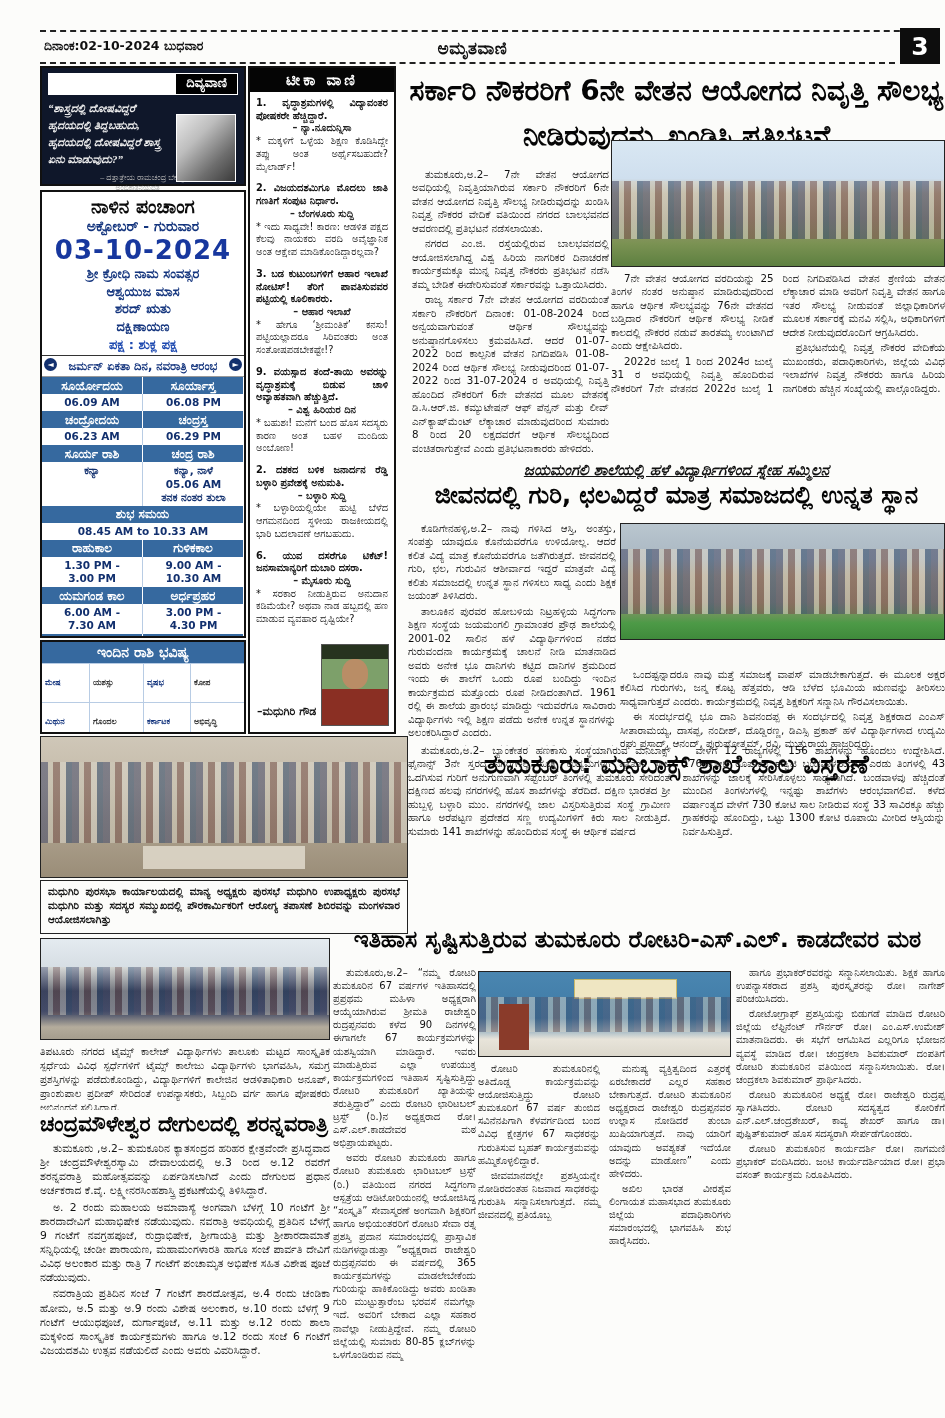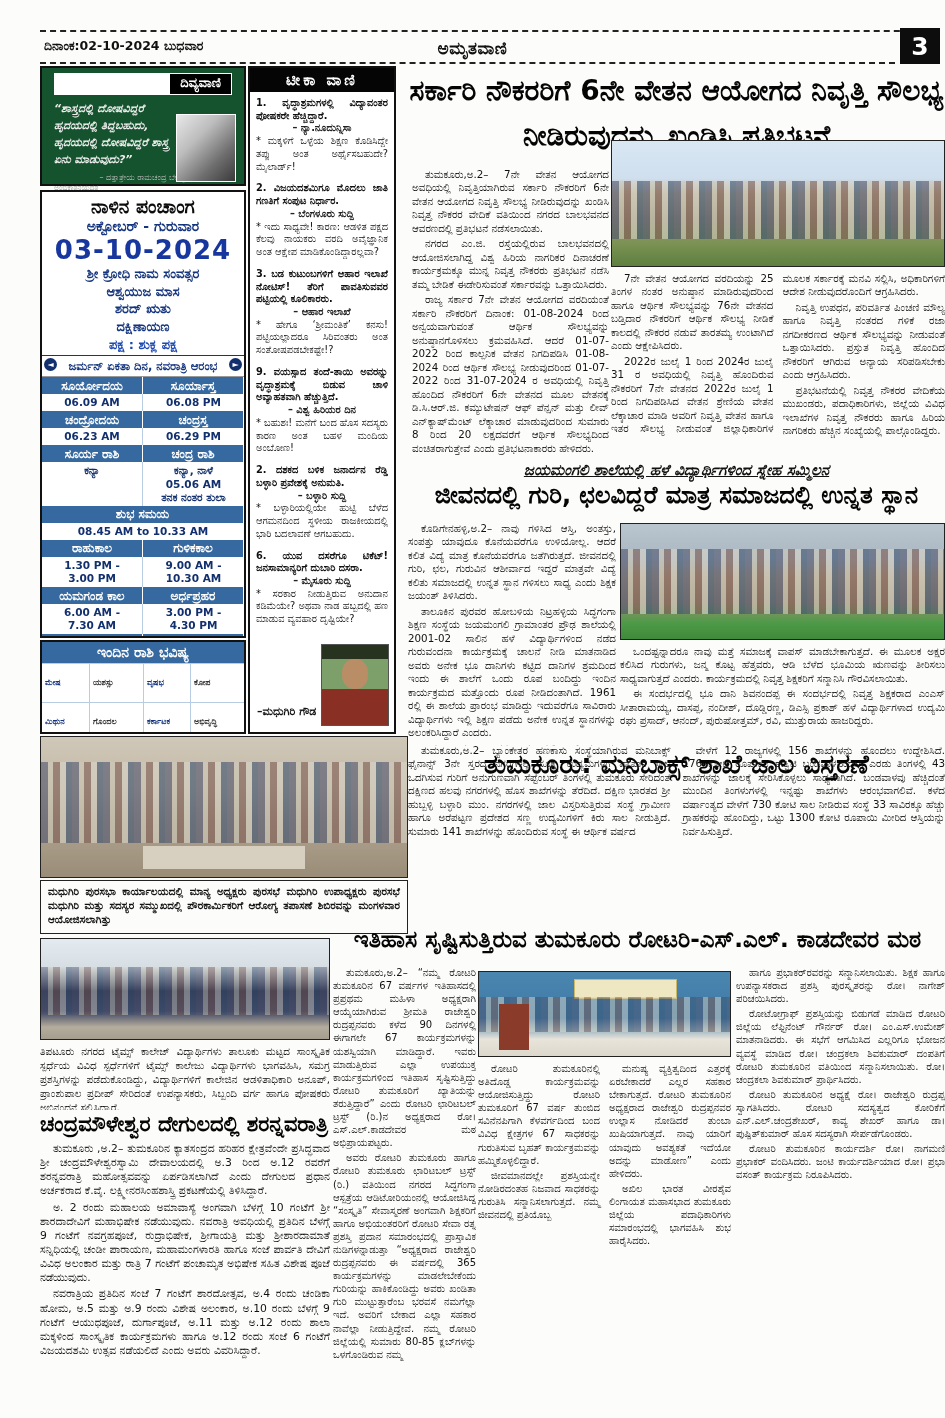--- a/index.html
+++ b/index.html
@@ -7,28 +7,28 @@
         font-family:"DejaVu Sans",sans-serif;color:#111;overflow:hidden;margin:0 auto;}
   .abs{position:absolute;}
   .rule{border-top:2px dashed #222;height:0;}
   
   .hdr-date{font-size:12.5px;font-weight:bold;}
   .masthead{font-size:17px;font-weight:bold;letter-spacing:.5px;}
   .pageno{background:#0d0d0d;color:#fff;font-size:25px;font-weight:bold;
           width:40px;height:36px;display:flex;align-items:center;justify-content:center;}
   
   .box{border:2px solid #111;background:#fff;box-sizing:border-box;}
-  .dv{background:#14532d;color:#eee;padding:5px 12px;}
+  .dv{background:#0f172a;color:#eee;padding:5px 6px;font-family:Liberation Serif, serif;}
   .dv-titlebar{display:flex;height:22px;margin-bottom:5px;}
   .dv-titlebar .wht{flex:1;background:#fff;}
   .dv-label{background:#000;color:#fff;border:1px solid #fff;font-weight:bold;
             font-size:13px;padding:1px 10px;white-space:nowrap;}
   .dv-quote{font-size:11px;font-weight:bold;line-height:1.55;width:118px;font-style:italic;}
   .dv-attr{font-size:8px;color:#bbb;text-align:center;margin-top:5px;}
-  .dv-attr2{font-size:7.5px;color:#999;text-align:left;margin-right:10px;}
+  .dv-attr2{font-size:7.5px;color:#999;text-align:center;margin-right:10px;}
   .dv-photo{position:absolute;right:8px;top:46px;width:58px;height:66px;border:1px solid #fff;
             background:linear-gradient(135deg,#e8e8e8 0%,#bdbdbd 35%,#6e6e6e 70%,#3a3a3a 100%);}
   
   .pc{padding:3px 0;overflow:hidden;}
   .pc-title{font-size:19px;font-weight:bold;text-align:center;color:#0c0c0c;}
   .pc-day{font-size:14px;font-weight:bold;text-align:center;color:#14357e;}
   .pc-date{font-size:26px;font-weight:bold;text-align:center;color:#17379e;letter-spacing:1px;}
   .pc-line{font-size:13px;font-weight:bold;text-align:center;color:#14357e;line-height:1.35;}
   .pc-paksha{font-size:13px;font-weight:bold;text-align:center;color:#1d49b0;margin:2px 0;}
   .pc-event{position:relative;border-top:1.5px solid #333;border-bottom:1px solid #999;
@@ -243,36 +243,35 @@
     <p>ನಗರದ ಎಂ.ಜಿ. ರಸ್ತೆಯಲ್ಲಿರುವ ಬಾಲಭವನದಲ್ಲಿ ಆಯೋಜಿಸಲಾಗಿದ್ದ ವಿಶ್ವ ಹಿರಿಯ ನಾಗರಿಕರ ದಿನಾಚರಣೆ ಕಾರ್ಯಕ್ರಮಕ್ಕೂ ಮುನ್ನ ನಿವೃತ್ತ ನೌಕರರು ಪ್ರತಿಭಟನೆ ನಡೆಸಿ ತಮ್ಮ ಬೇಡಿಕೆ ಈಡೇರಿಸುವಂತೆ ಸರ್ಕಾರವನ್ನು ಒತ್ತಾಯಿಸಿದರು.</p>
     <p>ರಾಜ್ಯ ಸರ್ಕಾರ 7ನೇ ವೇತನ ಆಯೋಗದ ವರದಿಯಂತೆ ಸರ್ಕಾರಿ ನೌಕರರಿಗೆ ದಿನಾಂಕ: 01-08-2024 ರಿಂದ ಅನ್ವಯವಾಗುವಂತೆ ಆರ್ಥಿಕ ಸೌಲಭ್ಯವನ್ನು ಅನುಷ್ಠಾನಗೊಳಿಸಲು ಕ್ರಮವಹಿಸಿದೆ. ಆದರೆ 01-07-2022 ರಿಂದ ಕಾಲ್ಪನಿಕ ವೇತನ ನಿಗದಿಪಡಿಸಿ 01-08-2024 ರಿಂದ ಆರ್ಥಿಕ ಸೌಲಭ್ಯ ನೀಡುವುದರಿಂದ 01-07-2022 ರಿಂದ 31-07-2024 ರ ಅವಧಿಯಲ್ಲಿ ನಿವೃತ್ತಿ ಹೊಂದಿದ ನೌಕರರಿಗೆ 6ನೇ ವೇತನದ ಮೂಲ ವೇತನಕ್ಕೆ ಡಿ.ಸಿ.ಆರ್.ಜಿ. ಕಮ್ಯುಟೇಷನ್ ಆಫ್ ಪೆನ್ಷನ್ ಮತ್ತು ಲೀವ್ ಎನ್‌ಕ್ಯಾಷ್‌ಮೆಂಟ್ ಲೆಕ್ಕಾಚಾರ ಮಾಡುವುದರಿಂದ ಸುಮಾರು 8 ರಿಂದ 20 ಲಕ್ಷದವರೆಗೆ ಆರ್ಥಿಕ ಸೌಲಭ್ಯದಿಂದ ವಂಚಿತರಾಗುತ್ತೇವೆ ಎಂದು ಪ್ರತಿಭಟನಾಕಾರರು ಹೇಳಿದರು.</p>
   </div>
   <div class="photo" style="left:611px;top:140px;width:334px;height:127px;
        background:linear-gradient(180deg,#d9e7f3 0%,#cfdfee 30%,#bdb49a 42%,#9d9678 62%,#7b9253 82%,#5d8040 100%);">
     <div class="crowd" style="top:32%;height:46%;"></div>
   </div>
   <div class="abs body-text cols2" style="left:611px;top:272px;width:334px;height:188px;overflow:hidden;">
     <p>7ನೇ ವೇತನ ಆಯೋಗದ ವರದಿಯನ್ನು 25 ತಿಂಗಳ ನಂತರ ಅನುಷ್ಠಾನ ಮಾಡಿರುವುದರಿಂದ ಹಾಗೂ ಆರ್ಥಿಕ ಸೌಲಭ್ಯವನ್ನು 76ನೇ ವೇತನದ ಬಡ್ತಿದಾರ ನೌಕರರಿಗೆ ಆರ್ಥಿಕ ಸೌಲಭ್ಯ ನೀಡಿಕೆ ಕಾಲದಲ್ಲಿ ನೌಕರರ ನಡುವೆ ತಾರತಮ್ಯ ಉಂಟಾಗಿದೆ ಎಂದು ಆಕ್ಷೇಪಿಸಿದರು.</p>
     <p>2022ರ ಜುಲೈ 1 ರಿಂದ 2024ರ ಜುಲೈ 31 ರ ಅವಧಿಯಲ್ಲಿ ನಿವೃತ್ತಿ ಹೊಂದಿರುವ ನೌಕರರಿಗೆ 7ನೇ ವೇತನದ 2022ರ ಜುಲೈ 1 ರಿಂದ ನಿಗದಿಪಡಿಸಿದ ವೇತನ ಶ್ರೇಣಿಯ ವೇತನ ಲೆಕ್ಕಾಚಾರ ಮಾಡಿ ಅವರಿಗೆ ನಿವೃತ್ತಿ ವೇತನ ಹಾಗೂ ಇತರ ಸೌಲಭ್ಯ ನೀಡುವಂತೆ ಜಿಲ್ಲಾಧಿಕಾರಿಗಳ ಮೂಲಕ ಸರ್ಕಾರಕ್ಕೆ ಮನವಿ ಸಲ್ಲಿಸಿ, ಅಧಿಕಾರಿಗಳಿಗೆ ಆದೇಶ ನೀಡುವುದರೊಂದಿಗೆ ಆಗ್ರಹಿಸಿದರು.</p>
-    <p>ನಿವೃತ್ತಿ ಉಪಧನ, ಪರಿವರ್ತಿತ ಪಿಂಚಣಿ ಮೌಲ್ಯ ಹಾಗೂ ನಿವೃತ್ತಿ ನಂತರದ ಗಳಿಕೆ ರಜಾ ನಗದೀಕರಣದ ಆರ್ಥಿಕ ಸೌಲಭ್ಯವನ್ನು ನೀಡುವಂತೆ ಒತ್ತಾಯಿಸಿದರು. ಪ್ರಸ್ತುತ ನಿವೃತ್ತಿ ಹೊಂದಿದ ನೌಕರರಿಗೆ ಆಗಿರುವ ಅನ್ಯಾಯ ಸರಿಪಡಿಸಬೇಕು ಎಂದು ಆಗ್ರಹಿಸಿದರು.</p>
     <p>ಪ್ರತಿಭಟನೆಯಲ್ಲಿ ನಿವೃತ್ತ ನೌಕರರ ವೇದಿಕೆಯ ಮುಖಂಡರು, ಪದಾಧಿಕಾರಿಗಳು, ಜಿಲ್ಲೆಯ ವಿವಿಧ ಇಲಾಖೆಗಳ ನಿವೃತ್ತ ನೌಕರರು ಹಾಗೂ ಹಿರಿಯ ನಾಗರಿಕರು ಹೆಚ್ಚಿನ ಸಂಖ್ಯೆಯಲ್ಲಿ ಪಾಲ್ಗೊಂಡಿದ್ದರು.</p>
   </div>
 
   <div class="abs kicker" style="left:408px;top:461px;width:537px;">ಜಯಮಂಗಲಿ ಶಾಲೆಯಲ್ಲಿ ಹಳೆ ವಿದ್ಯಾರ್ಥಿಗಳಿಂದ ಸ್ನೇಹ ಸಮ್ಮಿಲನ</div>
   <div class="abs headline" style="left:408px;top:481px;width:537px;font-size:24px;">ಜೀವನದಲ್ಲಿ ಗುರಿ, ಛಲವಿದ್ದರೆ ಮಾತ್ರ ಸಮಾಜದಲ್ಲಿ ಉನ್ನತ ಸ್ಥಾನ</div>
   <div class="abs body-text" style="left:408px;top:522px;width:208px;height:224px;overflow:hidden;">
     <p>ಕೊಡಿಗೇನಹಳ್ಳಿ,ಅ.2– ನಾವು ಗಳಿಸಿದ ಆಸ್ತಿ, ಅಂತಸ್ತು, ಸಂಪತ್ತು ಯಾವುದೂ ಕೊನೆಯವರೆಗೂ ಉಳಿಯೋಲ್ಲ. ಆದರೆ ಕಲಿತ ವಿದ್ಯೆ ಮಾತ್ರ ಕೊನೆಯವರೆಗೂ ಜತೆಗಿರುತ್ತದೆ. ಜೀವನದಲ್ಲಿ ಗುರಿ, ಛಲ, ಗುರುವಿನ ಆಶೀರ್ವಾದ ಇದ್ದರೆ ಮಾತ್ರವೇ ವಿದ್ಯೆ ಕಲಿತು ಸಮಾಜದಲ್ಲಿ ಉನ್ನತ ಸ್ಥಾನ ಗಳಿಸಲು ಸಾಧ್ಯ ಎಂದು ಶಿಕ್ಷಕ ಜಯಂತ್ ತಿಳಿಸಿದರು.</p>
     <p>ತಾಲೂಕಿನ ಪುರವರ ಹೋಬಳಿಯ ನಿಟ್ರಹಳ್ಳಿಯ ಸಿದ್ಧಗಂಗಾ ಶಿಕ್ಷಣ ಸಂಸ್ಥೆಯ ಜಯಮಂಗಲಿ ಗ್ರಾಮಾಂತರ ಪ್ರೌಢ ಶಾಲೆಯಲ್ಲಿ 2001-02 ಸಾಲಿನ ಹಳೆ ವಿದ್ಯಾರ್ಥಿಗಳಿಂದ ನಡೆದ ಗುರುವಂದನಾ ಕಾರ್ಯಕ್ರಮಕ್ಕೆ ಚಾಲನೆ ನೀಡಿ ಮಾತನಾಡಿದ ಅವರು ಅನೇಕ ಭೂ ದಾನಿಗಳು ಕಟ್ಟಿದ ದಾನಿಗಳ ಶ್ರಮದಿಂದ ಇಂದು ಈ ಶಾಲೆಗೆ ಒಂದು ರೂಪ ಬಂದಿದ್ದು ಇಂದಿನ ಕಾರ್ಯಕ್ರಮದ ಮತ್ತೊಂದು ರೂಪ ನೀಡಿದಂತಾಗಿದೆ. 1961 ರಲ್ಲಿ ಈ ಶಾಲೆಯ ಪ್ರಾರಂಭ ಮಾಡಿದ್ದು ಇದುವರೆಗೂ ಸಾವಿರಾರು ವಿದ್ಯಾರ್ಥಿಗಳು ಇಲ್ಲಿ ಶಿಕ್ಷಣ ಪಡೆದು ಅನೇಕ ಉನ್ನತ ಸ್ಥಾನಗಳನ್ನು ಅಲಂಕರಿಸಿದ್ದಾರೆ ಎಂದರು.</p>
     <p>ನಾವು ಇಂದು ಏನಾದರೂ ಗಳಿಸಿದ್ದರೆ ಅದೆಲ್ಲವೂ ಈ ಸಮಾಜದಿಂದ ಗಳಿಸಿದ್ದೆ, ಹಾಗಾಗಿ ಈ ಸಮಾಜದಿಂದ ಪಡೆದ</p>
   </div>
   <div class="photo" style="left:620px;top:523px;width:325px;height:117px;
        background:linear-gradient(180deg,#b9c6cf 0%,#aab7c2 30%,#b4a58c 45%,#9c8f74 68%,#4d9a47 86%,#3f8a3b 100%);">
     <div class="crowd" style="top:22%;height:56%;"></div>
   </div>
-  <div class="abs body-text" style="left:620px;top:645px;width:325px;height:100px;overflow:hidden;">
+  <div class="abs body-text" style="left:620px;top:668px;width:325px;height:100px;overflow:hidden;">
     <p>ಒಂದಷ್ಟನ್ನಾದರೂ ನಾವು ಮತ್ತೆ ಸಮಾಜಕ್ಕೆ ವಾಪಸ್ ಮಾಡಬೇಕಾಗುತ್ತದೆ. ಈ ಮೂಲಕ ಅಕ್ಷರ ಕಲಿಸಿದ ಗುರುಗಳು, ಜನ್ಮ ಕೊಟ್ಟ ಹೆತ್ತವರು, ಆಡಿ ಬೆಳೆದ ಭೂಮಿಯ ಋಣವನ್ನು ತೀರಿಸಲು ಸಾಧ್ಯವಾಗುತ್ತದೆ ಎಂದರು. ಕಾರ್ಯಕ್ರಮದಲ್ಲಿ ನಿವೃತ್ತ ಶಿಕ್ಷಕರಿಗೆ ಸನ್ಮಾನಿಸಿ ಗೌರವಿಸಲಾಯಿತು.</p>
     <p>ಈ ಸಂದರ್ಭದಲ್ಲಿ ಭೂ ದಾನಿ ಶಿವನಂದಪ್ಪ ಈ ಸಂದರ್ಭದಲ್ಲಿ ನಿವೃತ್ತ ಶಿಕ್ಷಕರಾದ ಎಂಎಸ್ ಸೀತಾರಾಮಯ್ಯ, ದಾಸಪ್ಪ, ನಂದೀಶ್, ದೊಡ್ಡಿರಣ್ಣ, ಡಿಎಸ್ಸಿ ಪ್ರಕಾಶ್ ಹಳೆ ವಿದ್ಯಾರ್ಥಿಗಳಾದ ಉದ್ಯಮಿ ರಘು ಪ್ರಸಾದ್, ಆನಂದ್, ಪುರುಷೋತ್ತಮ್, ರವಿ, ಮುತ್ತುರಾಯ ಹಾಜರಿದ್ದರು.</p>
   </div>
 
   <div class="abs headline" style="left:408px;top:749px;width:537px;font-size:26px;">ತುಮಕೂರು: ಮನಿಬಾಕ್ಸ್ ಶಾಖೆ ಜಾಲ ವಿಸ್ತರಣೆ</div>
   <div class="abs body-text cols2" style="left:408px;top:744px;width:537px;height:132px;overflow:hidden;column-gap:12px;">
     <p>ತುಮಕೂರು,ಅ.2– ಬ್ಯಾಂಕೇತರ ಹಣಕಾಸು ಸಂಸ್ಥೆಯಾಗಿರುವ ಮನಿಬಾಕ್ಸ್ ಫೈನಾನ್ಸ್ 3ನೇ ಸ್ತರದ ನಗರಗಳಲ್ಲಿ ಸೂಕ್ಷ್ಮ ಉದ್ಯಮಗಳಿಗೆ ವ್ಯಾಪಾರ ಸಾಲ ಒದಗಿಸುವ ಗುರಿಗೆ ಅನುಗುಣವಾಗಿ ಸೆಪ್ಟೆಂಬರ್ ತಿಂಗಳಲ್ಲಿ ತುಮಕೂರು ಸೇರಿದಂತೆ ದಕ್ಷಿಣದ ಹಲವು ನಗರಗಳಲ್ಲಿ ಹೊಸ ಶಾಖೆಗಳನ್ನು ತೆರೆದಿದೆ. ದಕ್ಷಿಣ ಭಾರತದ ಶ್ರೀ ಹುಬ್ಬಳ್ಳಿ ಬಳ್ಳಾರಿ ಮುಂ. ನಗರಗಳಲ್ಲಿ ಜಾಲ ವಿಸ್ತರಿಸುತ್ತಿರುವ ಸಂಸ್ಥೆ ಗ್ರಾಮೀಣ ಹಾಗೂ ಅರೆಪಟ್ಟಣ ಪ್ರದೇಶದ ಸಣ್ಣ ಉದ್ಯಮಿಗಳಿಗೆ ಕಿರು ಸಾಲ ನೀಡುತ್ತಿದೆ. ಸುಮಾರು 141 ಶಾಖೆಗಳನ್ನು ಹೊಂದಿರುವ ಸಂಸ್ಥೆ ಈ ಆರ್ಥಿಕ ವರ್ಷದ</p>
     <p>ವೇಳೆಗೆ 12 ರಾಜ್ಯಗಳಲ್ಲಿ 156 ಶಾಖೆಗಳನ್ನು ಹೊಂದಲು ಉದ್ದೇಶಿಸಿದೆ. 176 ಕೋಟಿ ರೂಪಾಯಿ ಈಕ್ವಿಟಿ ಬಂಡವಾಳದಿಂದಾಗಿ ಎರಡು ತಿಂಗಳಲ್ಲಿ 43 ಶಾಖೆಗಳನ್ನು ಜಾಲಕ್ಕೆ ಸೇರಿಸಿಕೊಳ್ಳಲು ಸಾಧ್ಯವಾಗಿದೆ. ಬಂಡವಾಳವು ಹೆಚ್ಚಿದಂತೆ ಮುಂದಿನ ತಿಂಗಳುಗಳಲ್ಲಿ ಇನ್ನಷ್ಟು ಶಾಖೆಗಳು ಆರಂಭವಾಗಲಿವೆ. ಕಳೆದ ವರ್ಷಾಂತ್ಯದ ವೇಳೆಗೆ 730 ಕೋಟಿ ಸಾಲ ನೀಡಿರುವ ಸಂಸ್ಥೆ 33 ಸಾವಿರಕ್ಕೂ ಹೆಚ್ಚು ಗ್ರಾಹಕರನ್ನು ಹೊಂದಿದ್ದು, ಒಟ್ಟು 1300 ಕೋಟಿ ರೂಪಾಯಿ ಮೀರಿದ ಆಸ್ತಿಯನ್ನು ನಿರ್ವಹಿಸುತ್ತಿದೆ.</p>
   </div>
 

